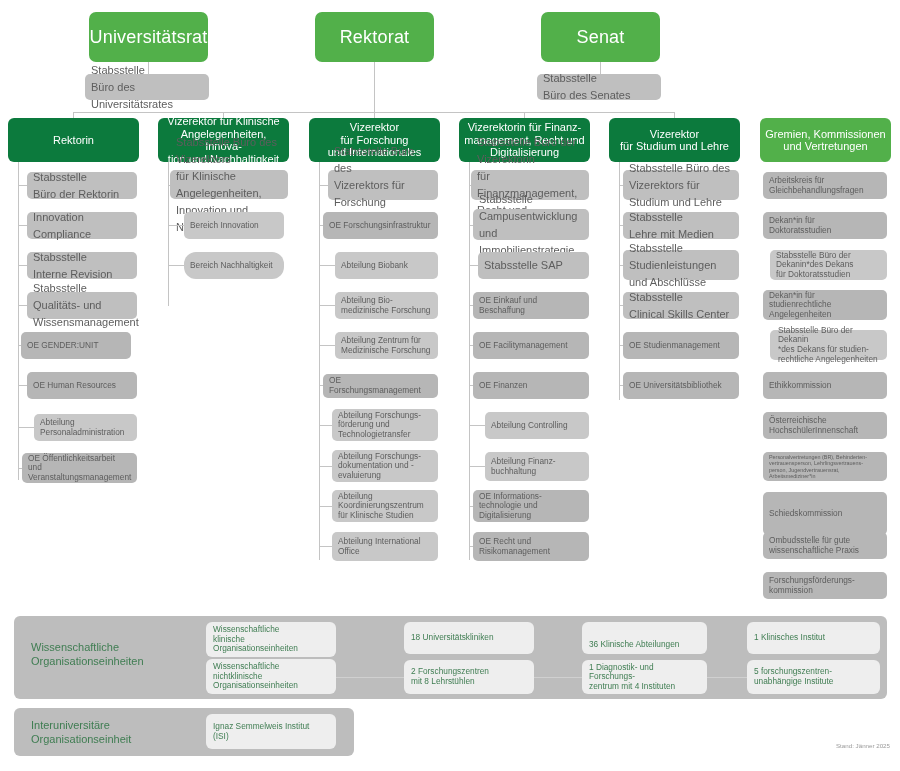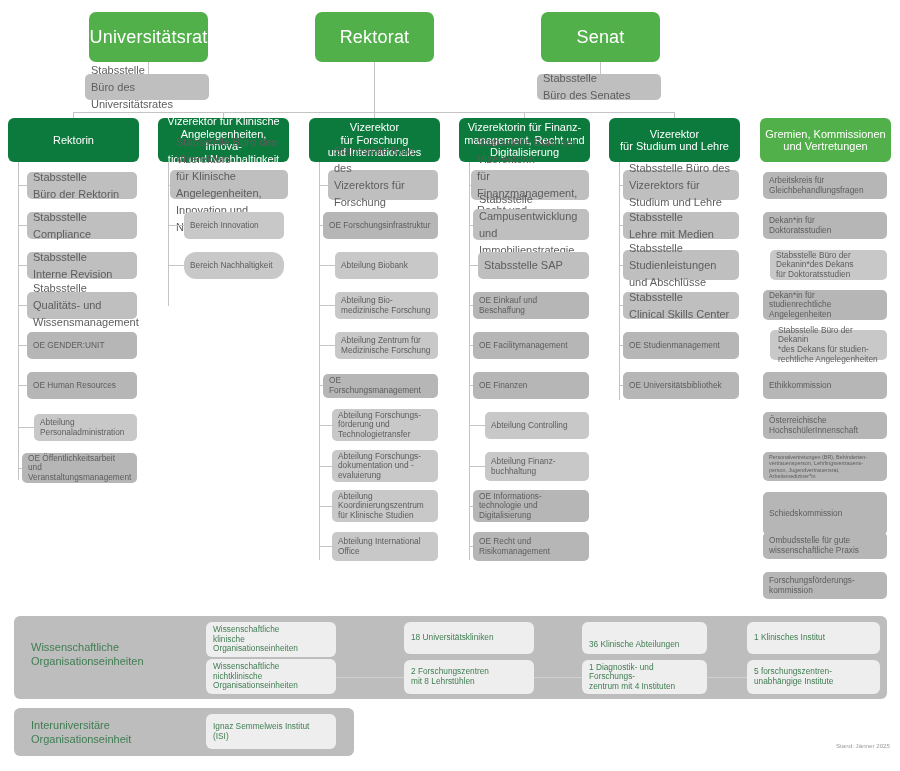--- a/index.html
+++ b/index.html
@@ -104,32 +104,32 @@
     <span class="txt">Gremien, Kommissionen<br>und Vertretungen</span>
   </div>
 
   <div class="line vline" style="left:18px;top:162px;height:318px;"></div>
   <div class="line hline" style="left:18px;top:185px;width:9px;"></div>
   <div class="box staff" style="left:27px;top:172px;width:110px;height:27px;">
     <span class="txt">Stabsstelle<br>Büro der Rektorin</span>
     </div>
   <div class="line hline" style="left:18px;top:225px;width:9px;"></div>
   <div class="box staff" style="left:27px;top:212px;width:110px;height:27px;">
-    <span class="txt">Stabsstelle Compliance</span>
+    <span class="txt">Innovation Compliance</span>
     </div>
   <div class="line hline" style="left:18px;top:265px;width:9px;"></div>
   <div class="box staff" style="left:27px;top:252px;width:110px;height:27px;">
     <span class="txt">Stabsstelle<br>Interne Revision</span>
     </div>
   <div class="line hline" style="left:18px;top:305px;width:9px;"></div>
   <div class="box staff" style="left:27px;top:292px;width:110px;height:27px;">
     <span class="txt">Stabsstelle Qualitäts- und<br>Wissensmanagement</span>
     </div>
   <div class="line hline" style="left:18px;top:345px;width:9px;"></div>
-  <div class="box unit" style="left:27px;top:332px;width:110px;height:27px;">
+  <div class="box unit" style="left:21px;top:332px;width:110px;height:27px;">
     <span class="txt">OE GENDER:UNIT</span>
     </div>
   <div class="line hline" style="left:18px;top:385px;width:9px;"></div>
   <div class="box unit" style="left:27px;top:372px;width:110px;height:27px;">
     <span class="txt">OE Human Resources</span>
     </div>
   <div class="line hline" style="left:18px;top:427px;width:16px;"></div>
   <div class="box sub" style="left:34px;top:414px;width:103px;height:27px;">
     <span class="txt">Abteilung<br>Personaladministration</span>
     </div>

